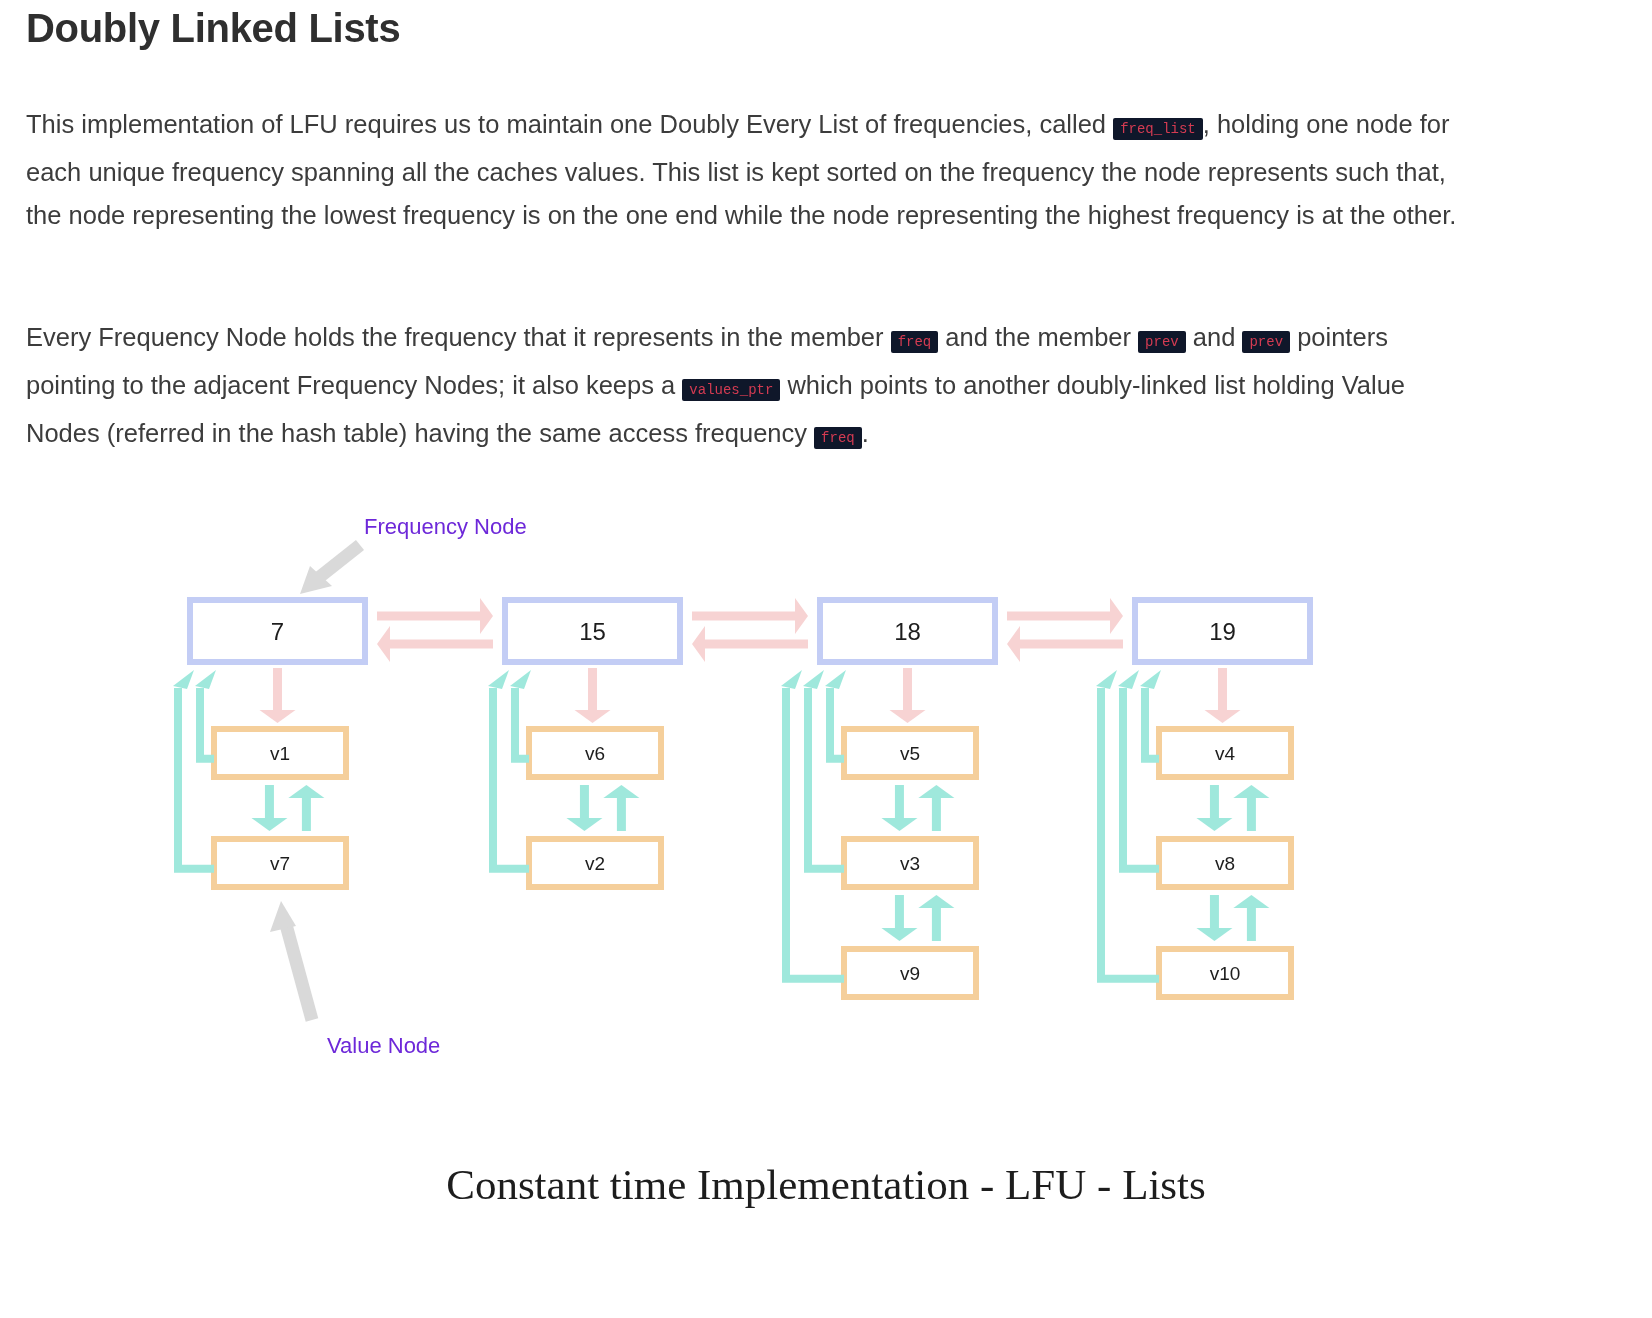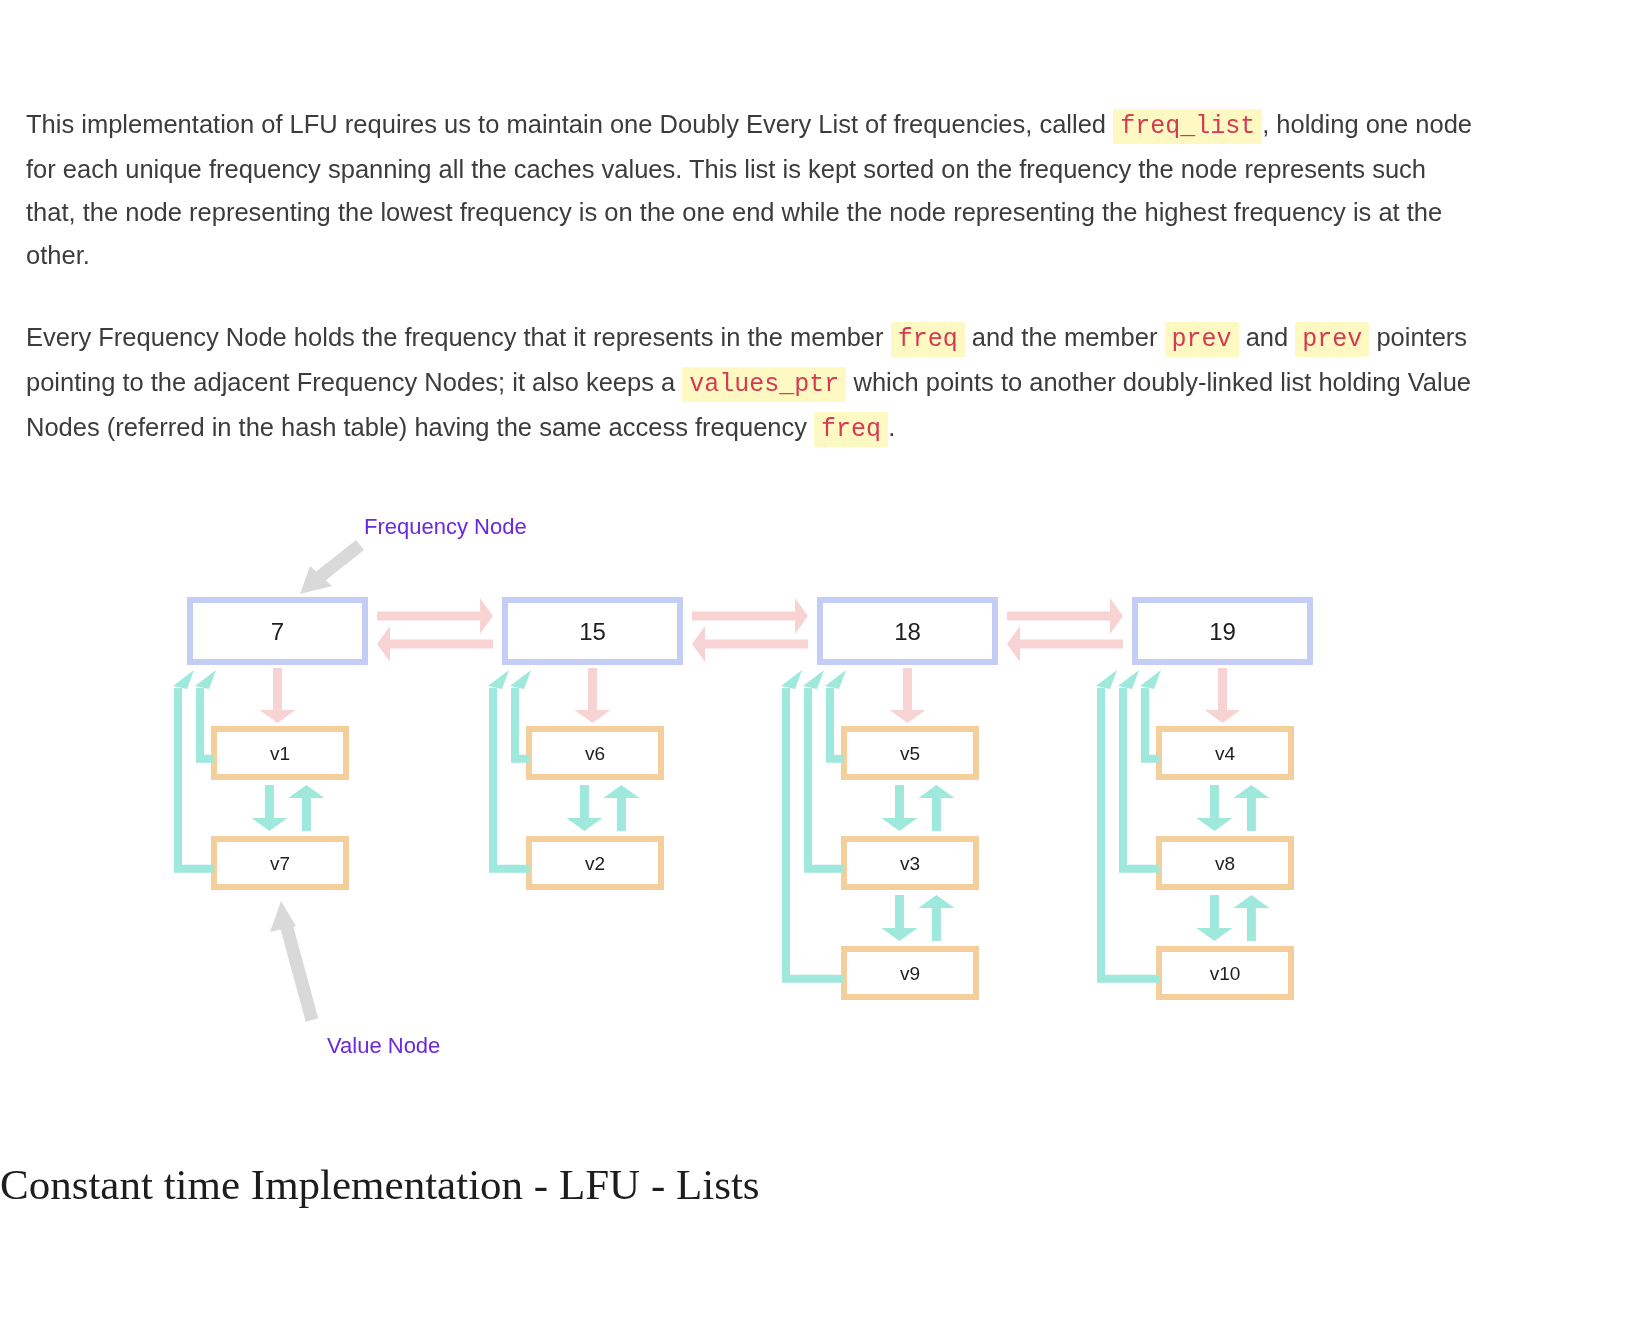--- a/index.html
+++ b/index.html
@@ -27,22 +27,22 @@
     width:1450px;
     font-size:25.5px;
     line-height:43px;
     color:#3c3c3c;
   }
   .p1{top:103px;}
   .p2{top:316px;}
 
   code.inline{
     font-family:"Liberation Mono","DejaVu Sans Mono",monospace;
-    font-size:25px;
-    background:#fef9c3;
+    font-size:14px;
+    background:#0f172a;
     color:#d43b52;
     padding:3px 7px;
     border-radius:2px;
     white-space:nowrap;
   }
   svg.dg{position:absolute;left:0;top:0;}
 
   .annot{
     position:absolute;
     font-size:22px;
@@ -50,30 +50,32 @@
     font-family:"Liberation Sans", sans-serif;
     white-space:nowrap;
   }
   .annot-freq{left:364px;top:514px;}
   .annot-val{left:327px;top:1033px;}
 
   .caption{
     position:absolute;
     left:0;width:1652px;
     top:1160px;
+    text-align:center;
     font-family:"Liberation Serif","DejaVu Serif",serif;
     font-size:43px;
     color:#1d1d1d;
   }
 </style>
 </head>
 <body>
 
 <div class="page">
 
+  <h1 class="title">Doubly Linked Lists</h1>
 
   <div class="prose p1">
     <span>This implementation of LFU requires us to maintain one Doubly Every List of frequencies, called</span>
     <code class="inline">freq_list</code><span>, holding one node for each unique frequency spanning all the caches values. This list is kept sorted on the frequency the node represents such that, the node representing the lowest frequency is on the one end while the node representing the highest frequency is at the other.</span>
   </div>
 
   <div class="prose p2">
     <span>Every Frequency Node holds the frequency that it represents in the member</span>
     <code class="inline">freq</code>
     <span>and the member</span>

